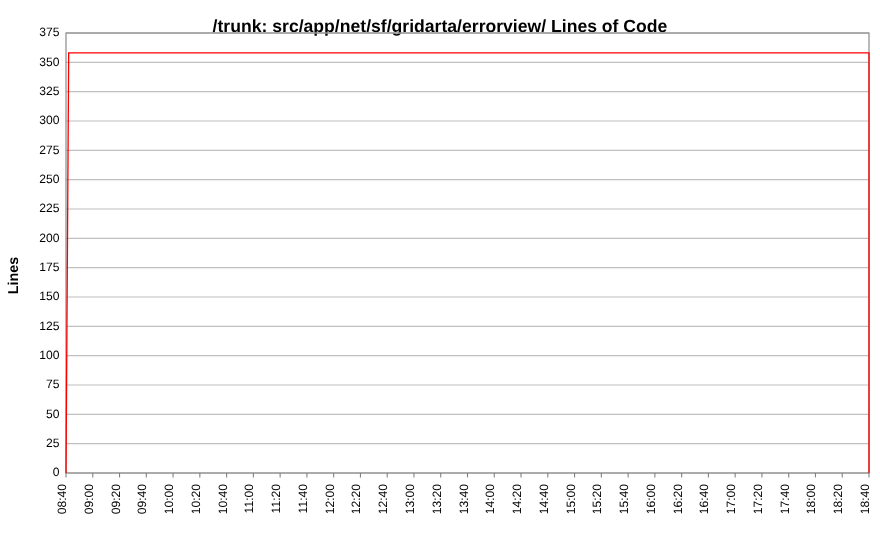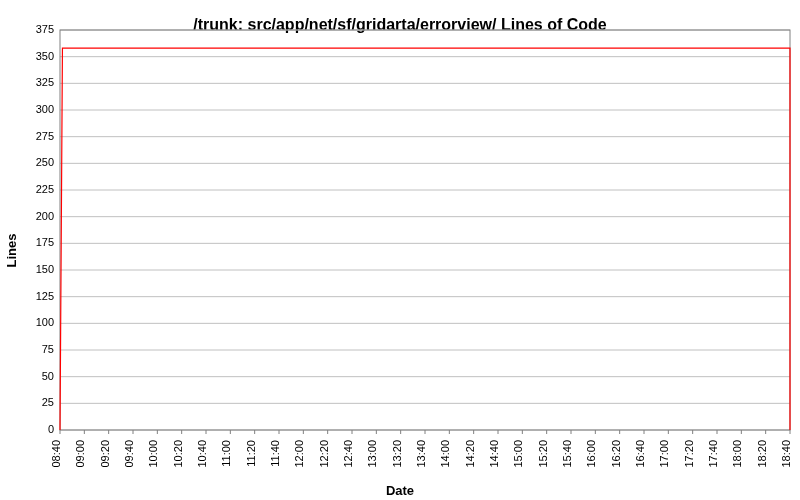--- a/index.html
+++ b/index.html
@@ -88,21 +88,20 @@
 <body>
 
 <div class="container">
 
   <div class="title">/trunk: src/app/net/sf/gridarta/errorview/ Lines of Code</div>
 
   <div class="ylabel">
     <span>Lines</span>
   </div>
 
-  <div class="xlabel">Date</div>
 
   <svg class="plot" width="800" height="500">
     <g id="grid-y" class="grid">
         <line x1="60" x2="790" y1="430" y2="430"></line>
         <line x1="60" x2="790" y1="403.3333333333333" y2="403.3333333333333"></line>
         <line x1="60" x2="790" y1="376.6666666666667" y2="376.6666666666667"></line>
         <line x1="60" x2="790" y1="350" y2="350"></line>
         <line x1="60" x2="790" y1="323.3333333333333" y2="323.3333333333333"></line>
         <line x1="60" x2="790" y1="296.6666666666667" y2="296.6666666666667"></line>
         <line x1="60" x2="790" y1="270" y2="270"></line>

